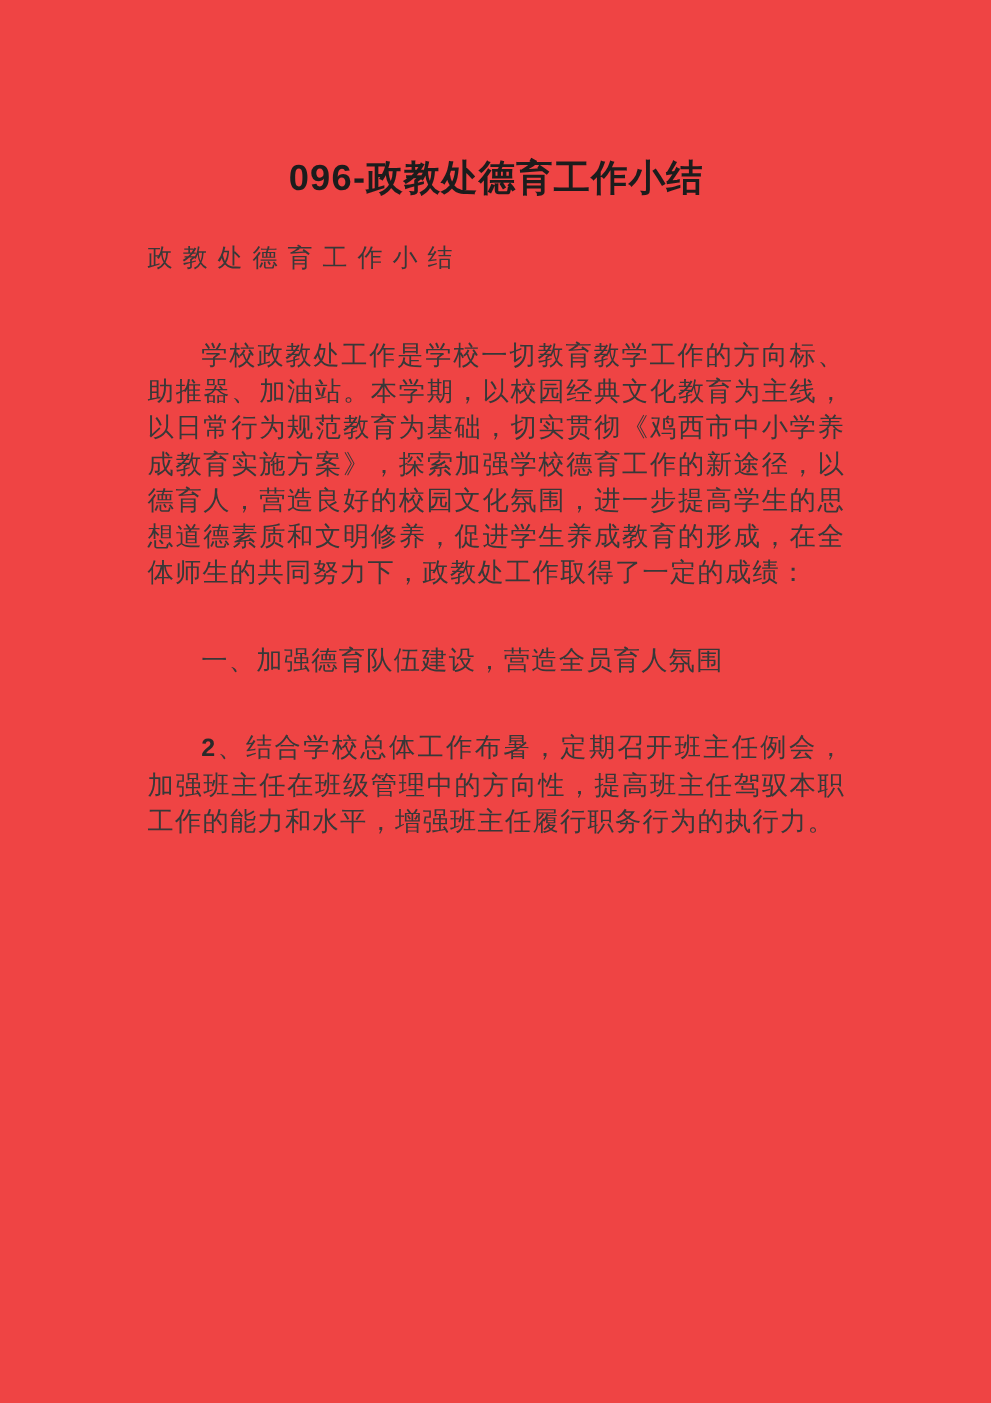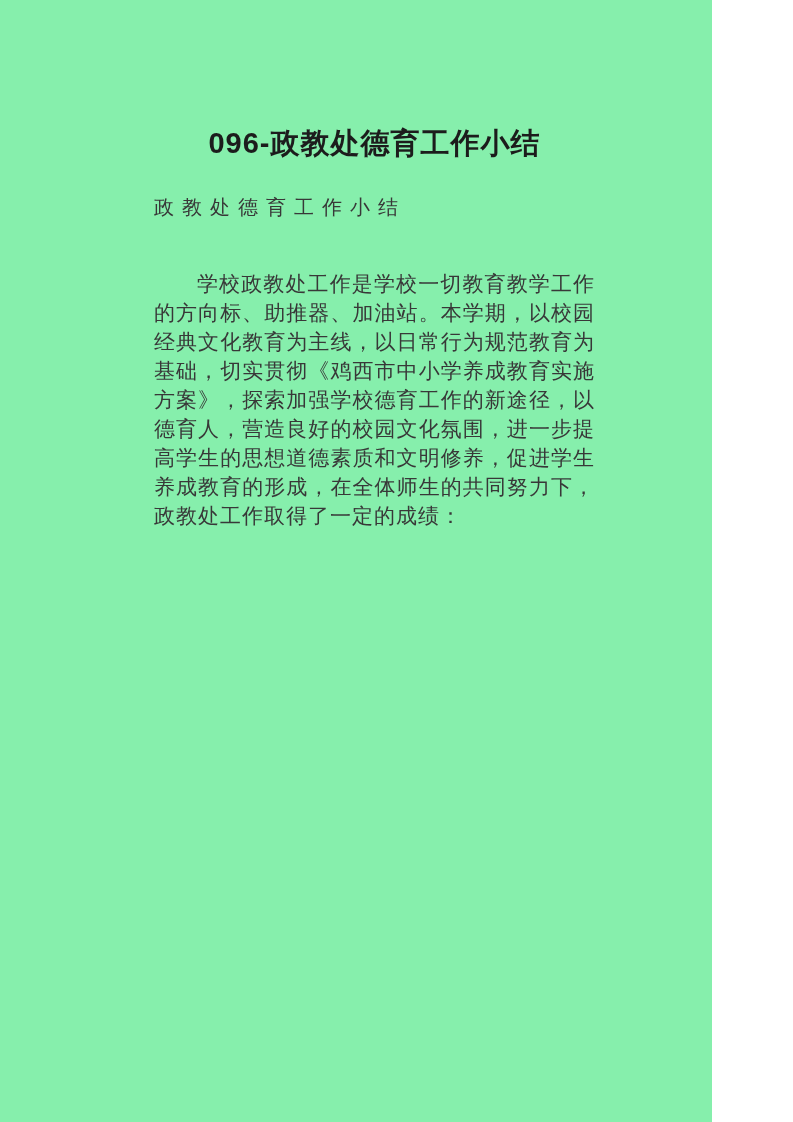--- a/index.html
+++ b/index.html
@@ -2,26 +2,25 @@
 <html><head>
 <meta charset="utf-8">
 <style>
   html, body {
     margin: 0;
     padding: 0;
     background: #ffffff;
   }
   .page {
     position: relative;
-    width: 712px;
+    width: 793px;
     height: 1122px;
-    background: #86efac;
+    background: #ef4444;
     overflow: hidden;
     box-sizing: border-box;
-    padding-left: 36px;
   }
   .doc {
     box-sizing: border-box;
     padding: 124px 117px 0 118px; 
   }
   .title {
     margin: 0;
     text-align: center;
     font-family: "Liberation Sans", sans-serif;
     font-size: 29px;
@@ -67,17 +66,19 @@
 
 <div class="page">
   <div class="doc">
 
     <h1 class="title"><span class="title-prefix">096-</span><span class="title-main">政教处德育工作小结</span></h1>
 
     <p class="subtitle">政教处德育工作小结</p>
 
     <p class="para indent">学校政教处工作是学校一切教育教学工作的方向标、助推器、加油站。本学期，以校园经典文化教育为主线，以日常行为规范教育为基础，切实贯彻《鸡西市中小学养成教育实施方案》，探索加强学校德育工作的新途径，以德育人，营造良好的校园文化氛围，进一步提高学生的思想道德素质和文明修养，促进学生养成教育的形成，在全体师生的共同努力下，政教处工作取得了一定的成绩：</p>
 
+    <p class="para indent">一、加强德育队伍建设，营造全员育人氛围</p>
 
 
+    <p class="para indent"><span class="num">2</span><span>、结合学校总体工作布暑，定期召开班主任例会，加强班主任在班级管理中的方向性，提高班主任驾驭本职工作的能力和水平，增强班主任履行职务行为的执行力。</span></p>
 
   </div>
 </div>
 
 </body></html>

